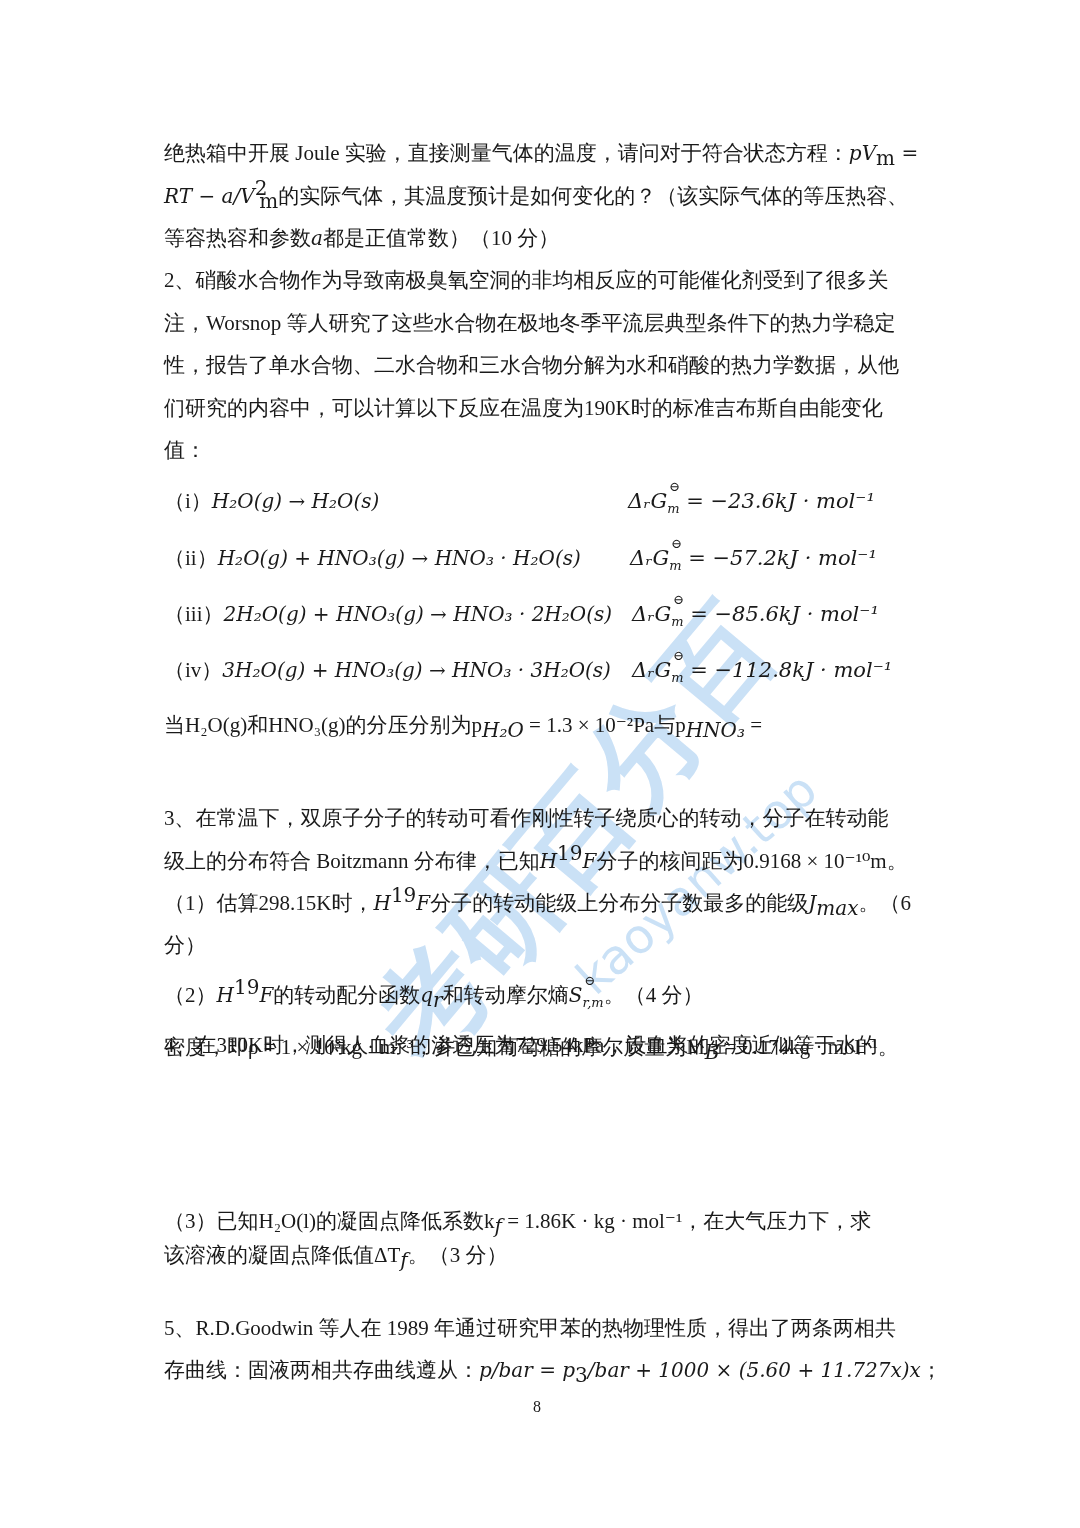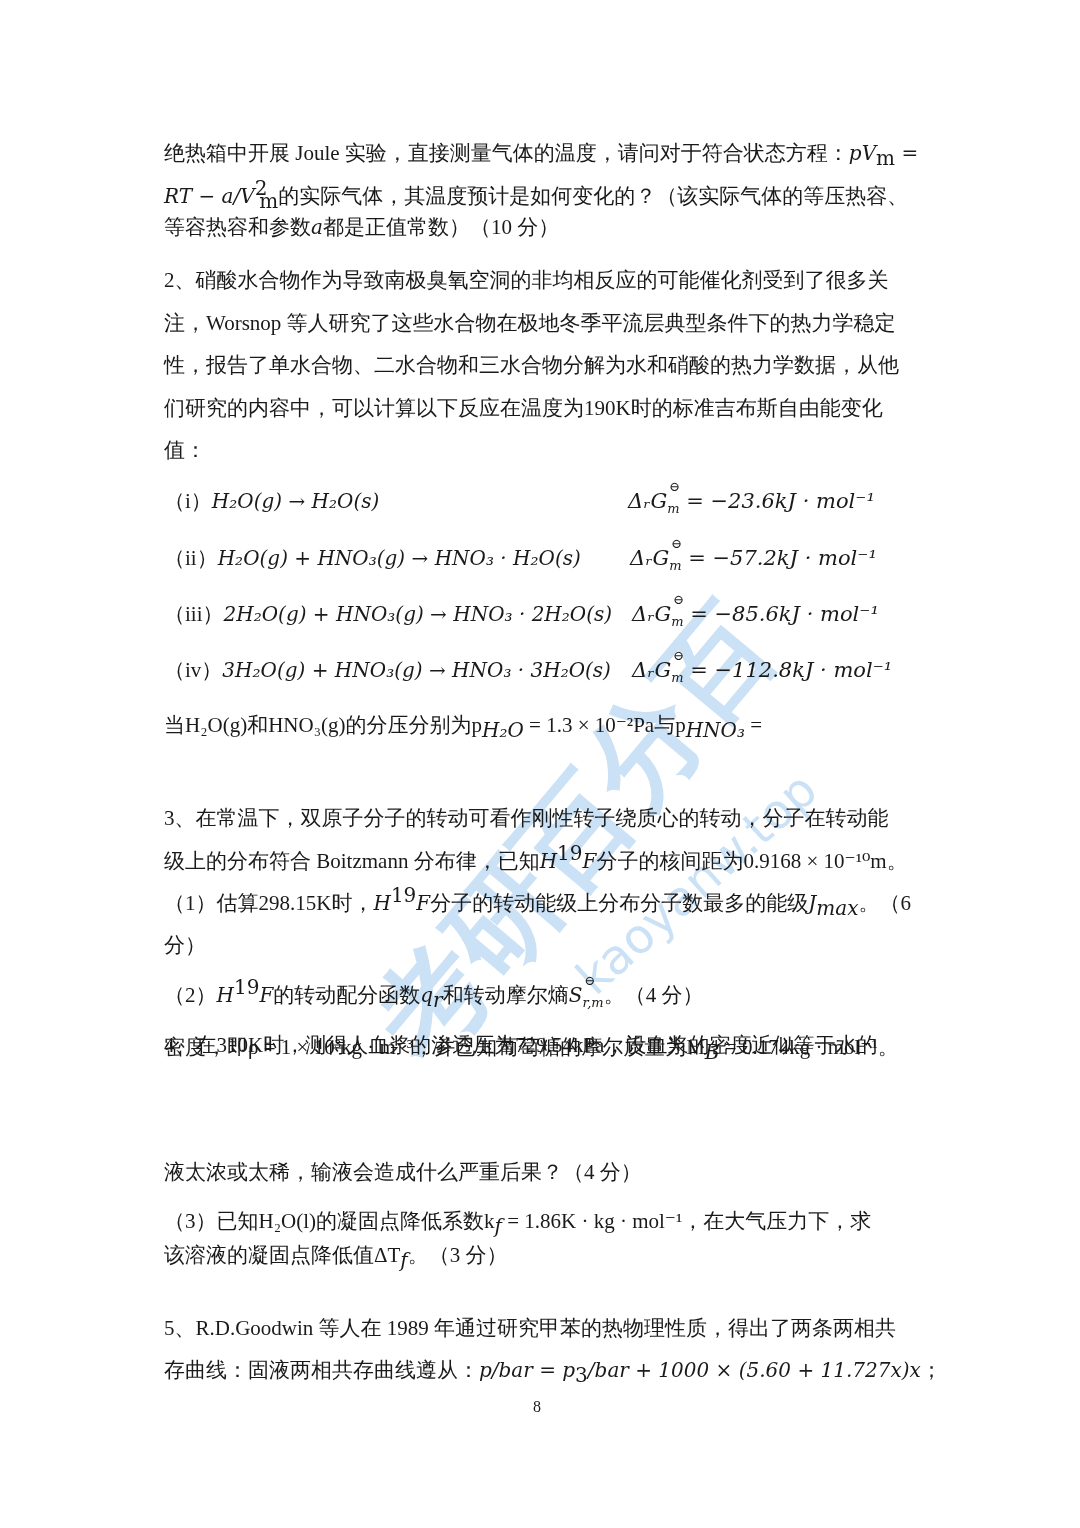--- a/index.html
+++ b/index.html
@@ -24,21 +24,21 @@
 
   <div class="wm" style="left:300px; top:760px; font-size:110px; transform:rotate(-50deg); font-weight:bold;">考研百分百</div>
   <div class="wm" style="left:545px; top:855px; font-size:48px; transform:rotate(-42deg);">kaoyanw.top</div>
 
   <div class="line" style="top:138px;">
     <span>绝热箱中开展 Joule 实验，直接测量气体的温度，请问对于符合状态方程：</span><span class="m">pV</span><sub class="mu">m</sub><span class="mu"> =</span>
   </div>
   <div class="line" style="top:181px;">
     <span class="m">RT − a/V</span><sup class="mu">2</sup><sub class="mu" style="margin-left:-8px;">m</sub><span>的实际气体，其温度预计是如何变化的？（该实际气体的等压热容、</span>
   </div>
-  <div class="line" style="top:212px;text-align:right;">
+  <div class="line" style="top:223px;text-align:right;">
     <span>等容热容和参数</span><span class="m">a</span><span>都是正值常数）（10 分）</span>
   </div>
 
   <div class="line" style="top:265px;">2、硝酸水合物作为导致南极臭氧空洞的非均相反应的可能催化剂受到了很多关</div>
   <div class="line" style="top:350px;">性，报告了单水合物、二水合物和三水合物分解为水和硝酸的热力学数据，从他</div>
   <div class="line" style="top:308px;">注，Worsnop 等人研究了这些水合物在极地冬季平流层典型条件下的热力学稳定</div>
   <div class="line" style="top:393px;">们研究的内容中，可以计算以下反应在温度为190K时的标准吉布斯自由能变化</div>
   <div class="line" style="top:435px;">值：</div>
 
   <div>
@@ -73,21 +73,20 @@
   </div>
   <div class="line" style="top:930px;">分）</div>
   <div class="line" style="top:980px;">
     <span>（2）</span><span class="m">H</span><sup class="mu">19</sup><span class="m">F</span><span>的转动配分函数</span><span class="m">q</span><sub class="m">r</sub><span>和转动摩尔熵</span><span class="m">S</span><span class="theta m"><span class="t">⊖</span><sub>r,m</sub></span><span>。（4 分）</span>
   </div>
 
   <div class="line" style="top:1030px;">4、在310K时，测得人血浆的渗透压为729.54kPa，设血浆的密度近似等于水的</div>
   <div class="line" style="top:1032px;">
     <span>密度，即ρ = 1 × 10³kg · m⁻³，并已知葡萄糖的摩尔质量为M</span><sub class="m">B</sub><span> = 0.174kg · mol⁻¹。</span>
   </div>
-  <div class="line" style="top:1157px;">液太浓或太稀，输液会造成什么严重后果？（4 分）</div>
   <div class="line" style="top:1206px;">
     <span>（3）已知H₂O(l)的凝固点降低系数k</span><sub class="m">f</sub><span> = 1.86K · kg · mol⁻¹，在大气压力下，求</span>
   </div>
   <div class="line" style="top:1240px;">
     <span>该溶液的凝固点降低值ΔT</span><sub class="m">f</sub><span>。（3 分）</span>
   </div>
 
   <div class="line" style="top:1313px;">5、R.D.Goodwin 等人在 1989 年通过研究甲苯的热物理性质，得出了两条两相共</div>
   <div class="line" style="top:1355px;">
     <span>存曲线：固液两相共存曲线遵从：</span><span class="m">p/bar = p</span><sub class="mu">3</sub><span class="m">/bar + 1000 × (5.60 + 11.727x)x</span><span>；</span>

